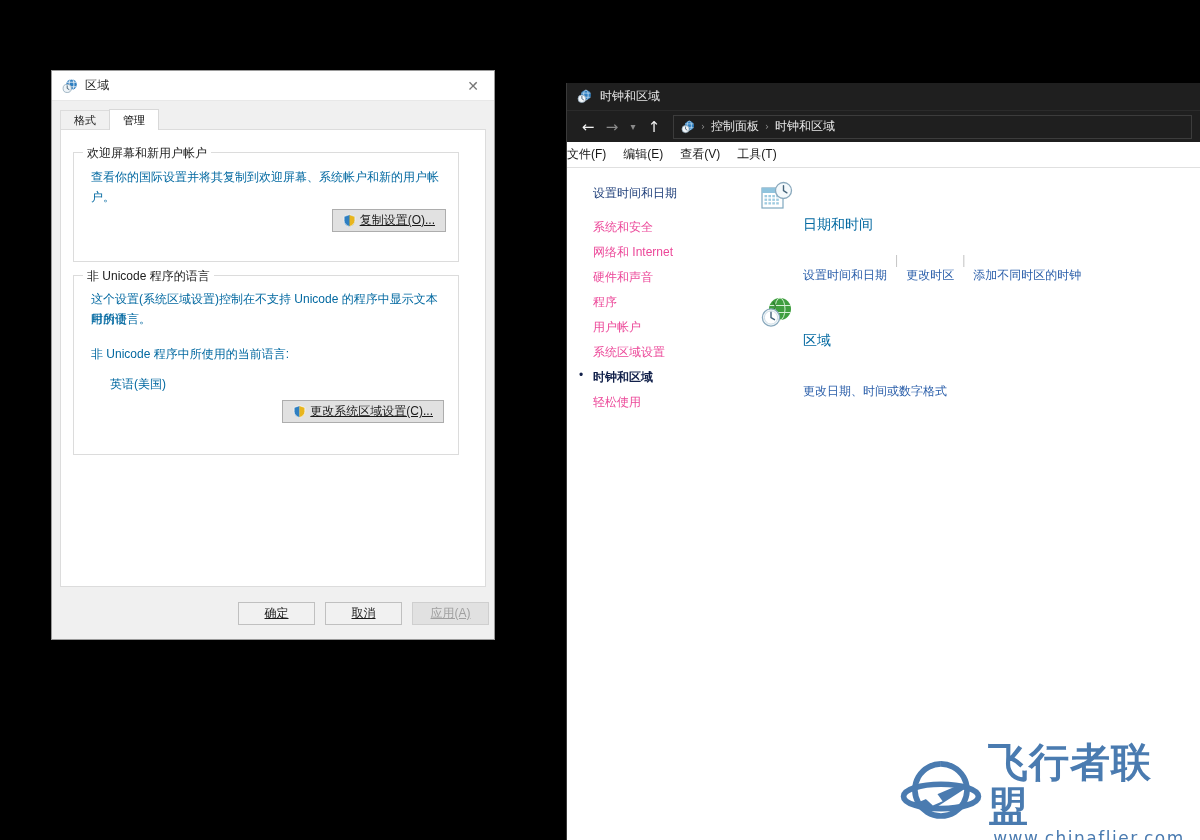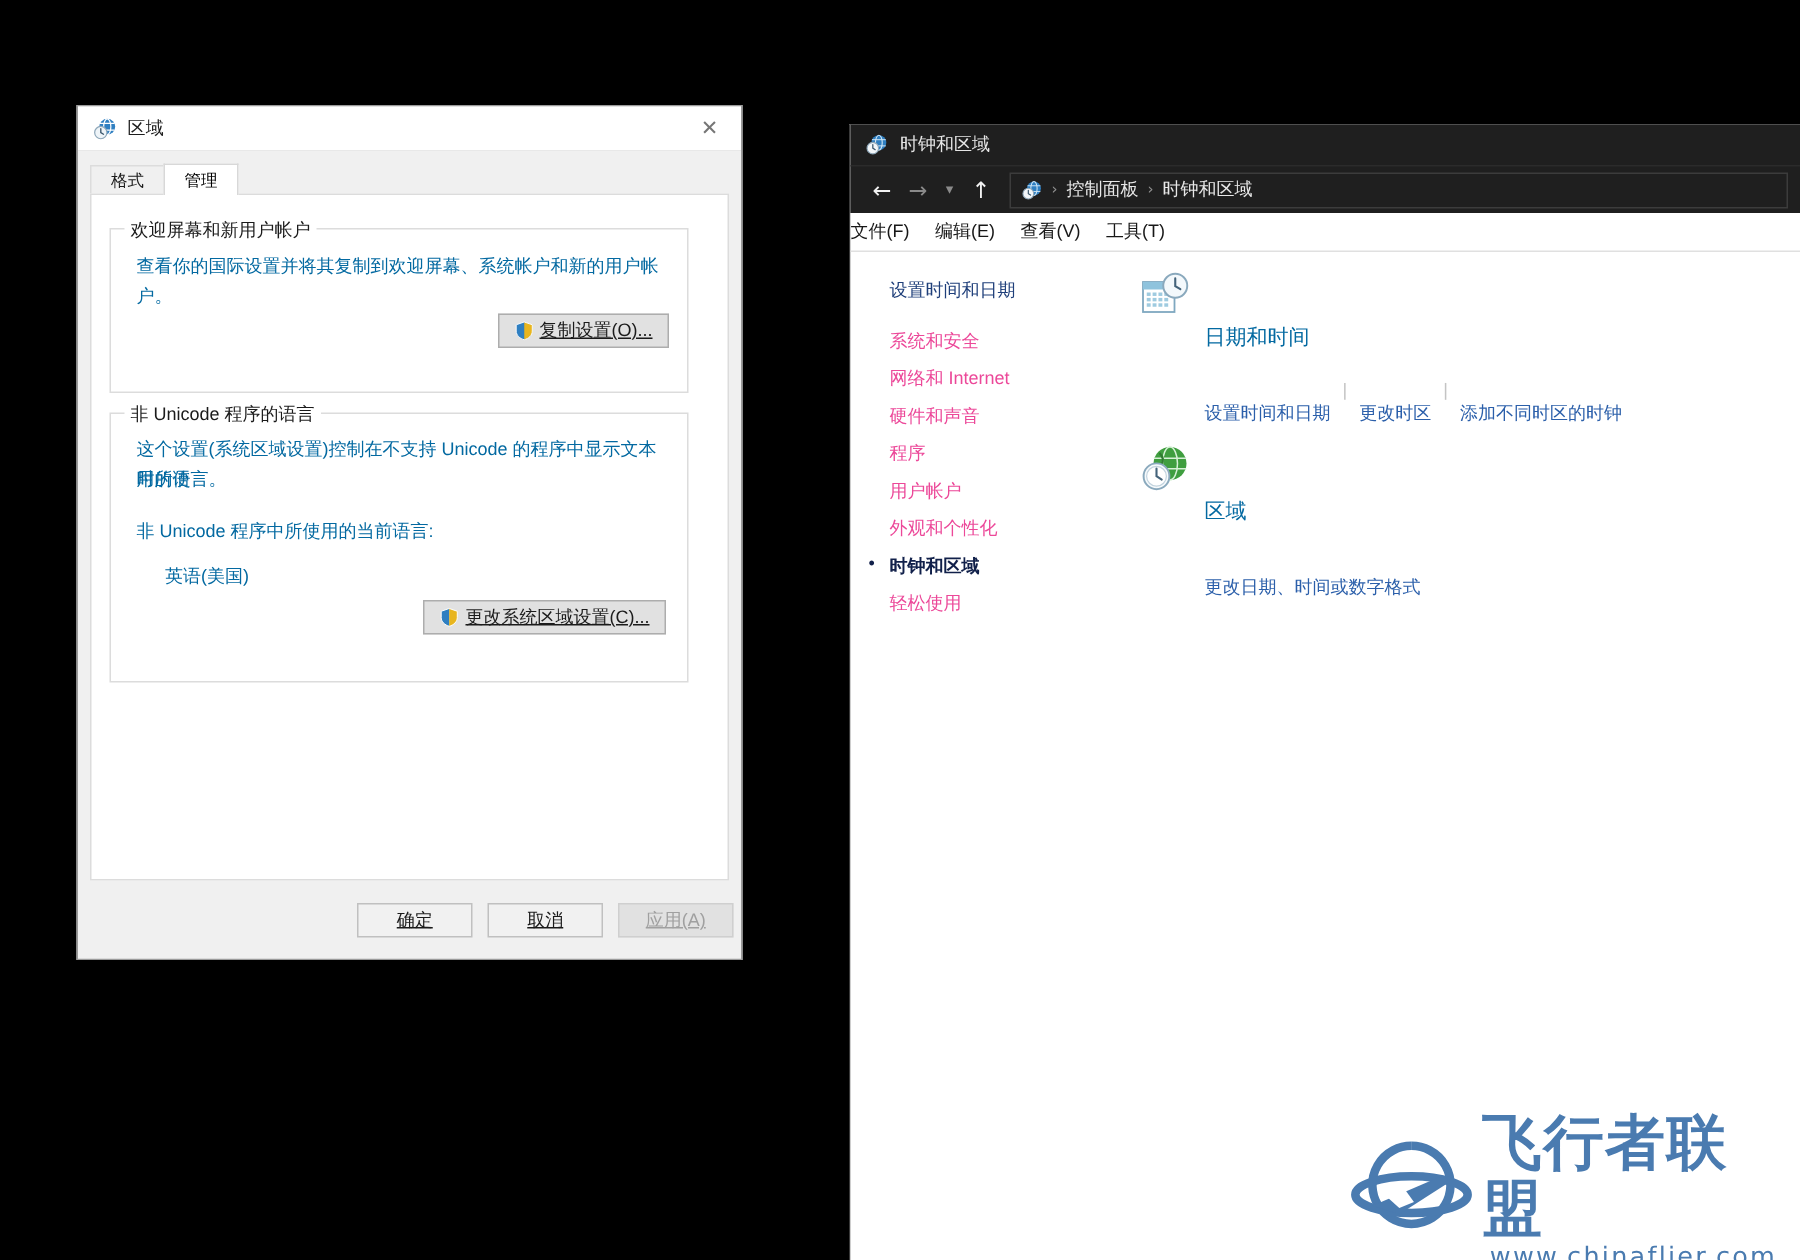--- a/index.html
+++ b/index.html
@@ -300,21 +300,21 @@
 
     <div class="cp-content">
 
       <div class="cp-sidebar">
         <div class="side-home">设置时间和日期</div>
         <div class="side-item">系统和安全</div>
         <div class="side-item">网络和 Internet</div>
         <div class="side-item">硬件和声音</div>
         <div class="side-item">程序</div>
         <div class="side-item">用户帐户</div>
-        <div class="side-item">外观和个性化</div>
+        <div class="side-item">系统区域设置</div>
         <div class="side-item current">时钟和区域</div>
         <div class="side-item">轻松使用</div>
       </div>
 
       <div class="cp-main">
 
         <div class="cp-entry">
           <svg class="cp-entry-icon" viewBox="0 0 34 34">
             <rect x="2" y="8" width="21" height="20" fill="#ffffff" stroke="#7fa8c0" stroke-width="1.2"></rect>
             <rect x="2" y="8" width="21" height="5" fill="#8fc3dd"></rect>

